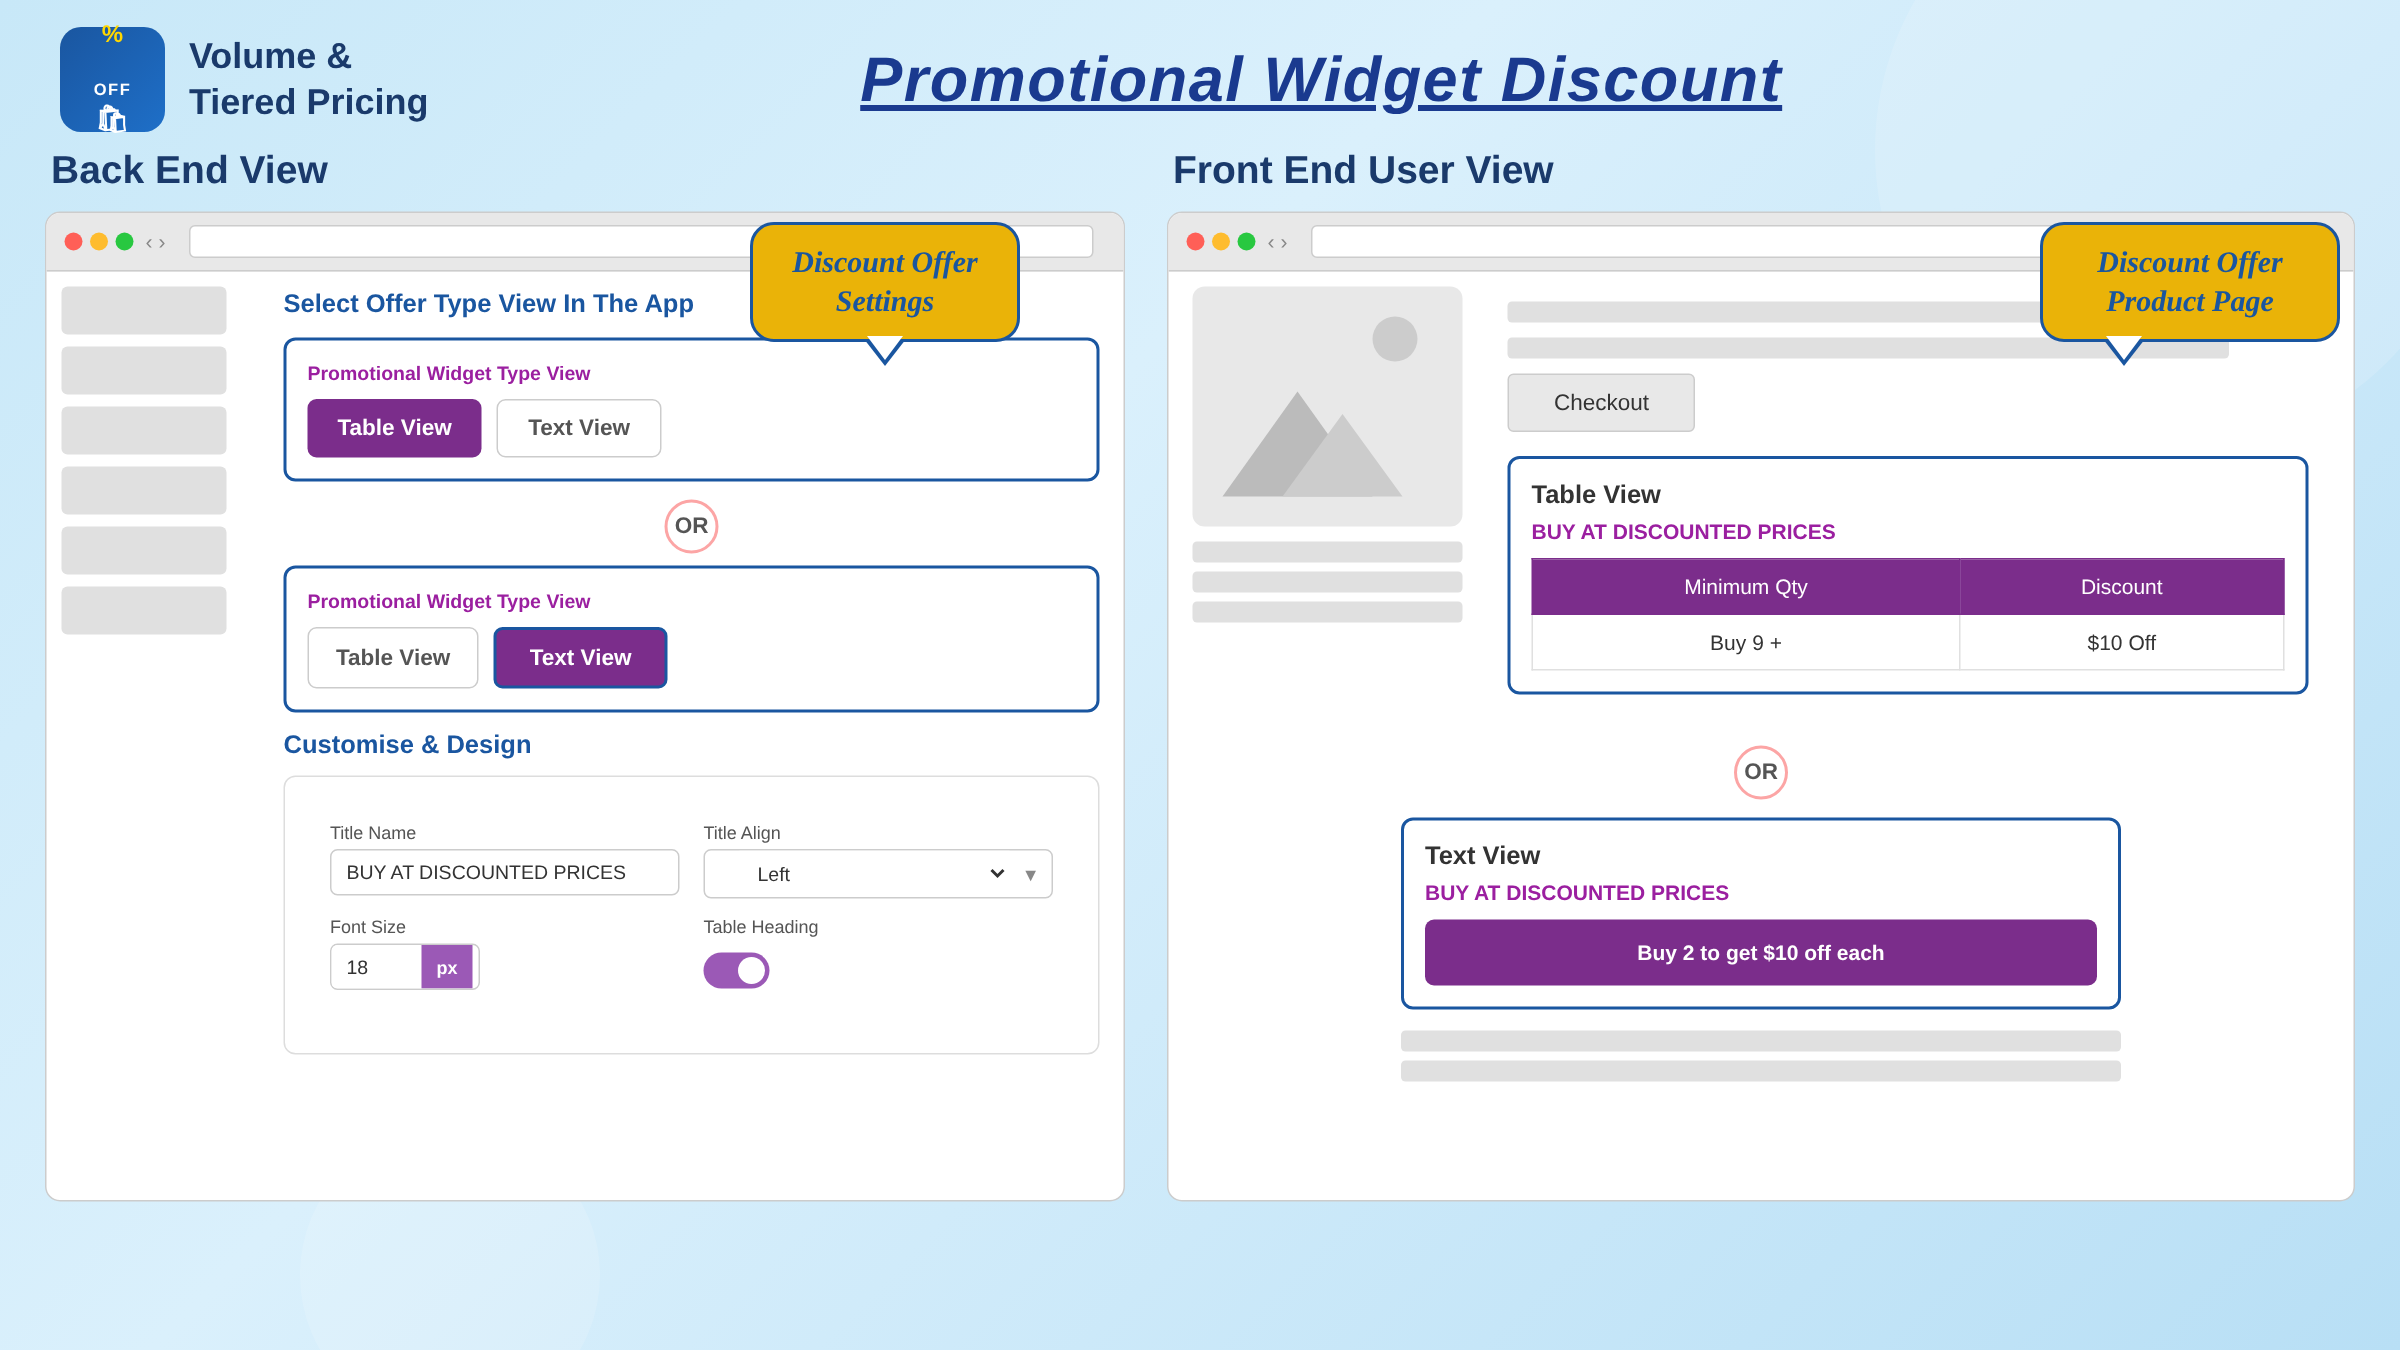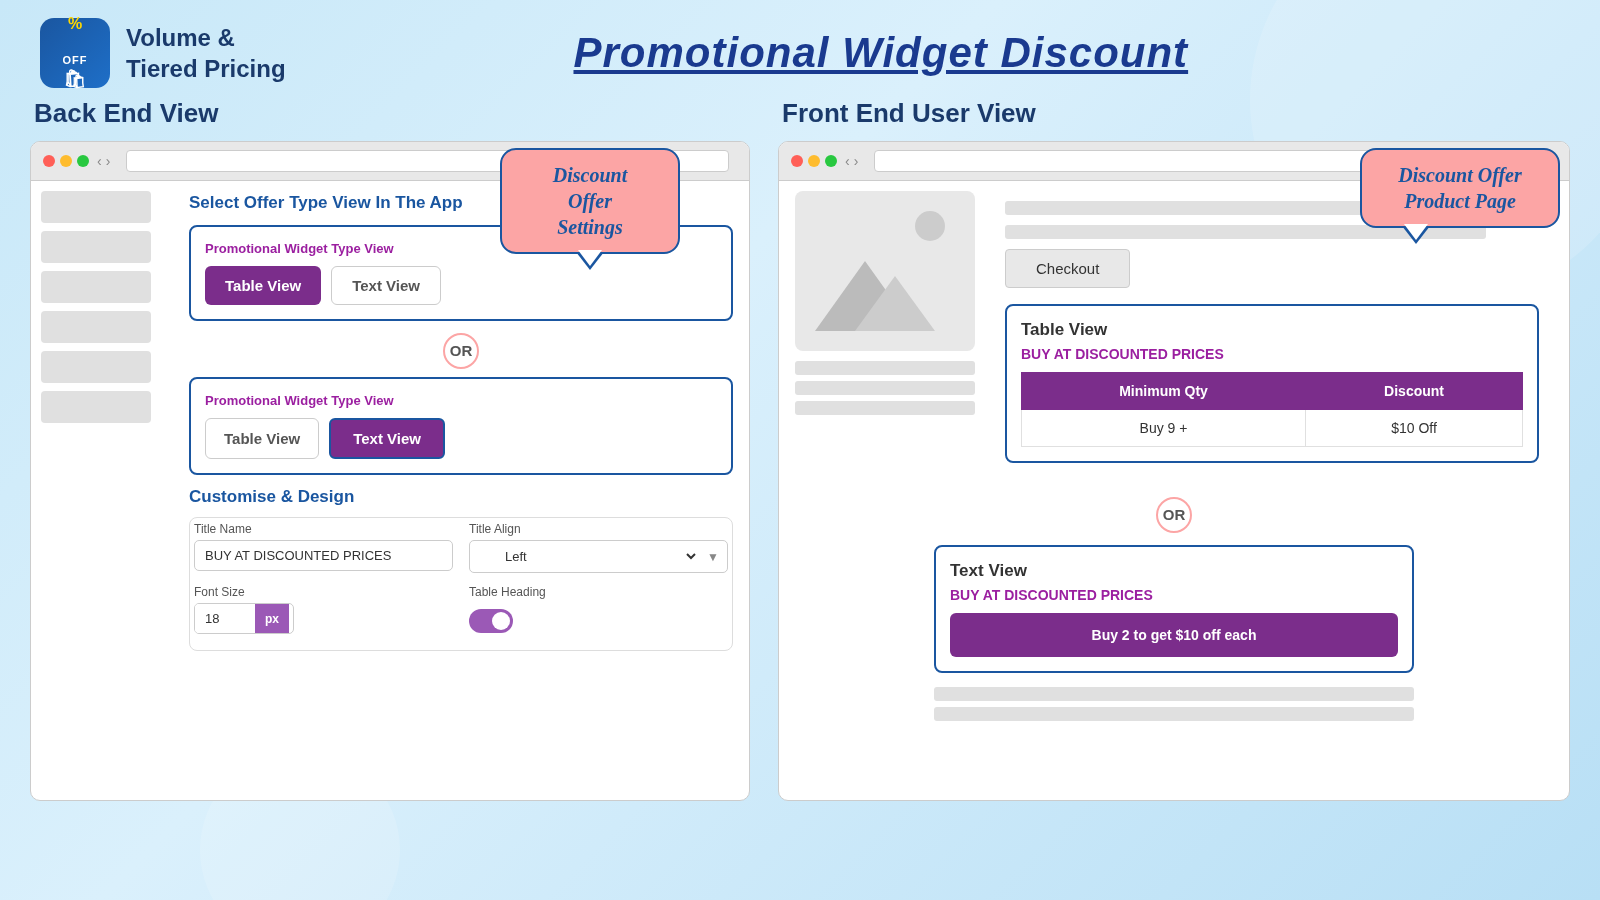--- a/index.html
+++ b/index.html
@@ -255,21 +255,21 @@
     .customize-title {
       font-size: 17px;
       font-weight: 700;
       color: #1a56a0;
       margin-bottom: 10px;
     }
 
     .customize-box {
       border: 1px solid #ddd;
       border-radius: 8px;
-      padding: 4px;
+      padding: 30px;
       background: white;
     }
     .form-row {
       display: flex;
       gap: 16px;
       margin-bottom: 12px;
     }
     .form-group {
       flex: 1;
     }
@@ -350,24 +350,24 @@
       top: 3px;
       width: 18px;
       height: 18px;
       background: white;
       border-radius: 50%;
     }
 
     
     .callout-bubble {
       position: absolute;
-      background: #fca5a5;
+      background: #eab308;
       border: 2px solid #1a56a0;
       border-radius: 16px;
-      padding: 12px 34px;
+      padding: 12px 10px;
       font-size: 20px;
       font-weight: 700;
       color: #1a56a0;
       line-height: 1.3;
       text-align: center;
       font-style: italic;
       font-family: Georgia, serif;
     }
     .product-image-placeholder {
       width: 180px;
@@ -446,21 +446,21 @@
     }
     .tv-table {
       width: 100%;
       border-collapse: collapse;
     }
     .tv-table th {
       background: #7b2d8b;
       color: white;
       padding: 10px 16px;
       font-size: 14px;
-      font-weight: 700;
+      font-weight: 400;
       text-align: center;
       border: 1px solid #7b2d8b;
     }
     .tv-table td {
       padding: 10px 16px;
       text-align: center;
       font-size: 14px;
       color: #333;
       border: 1px solid #e0e0e0;
     }

